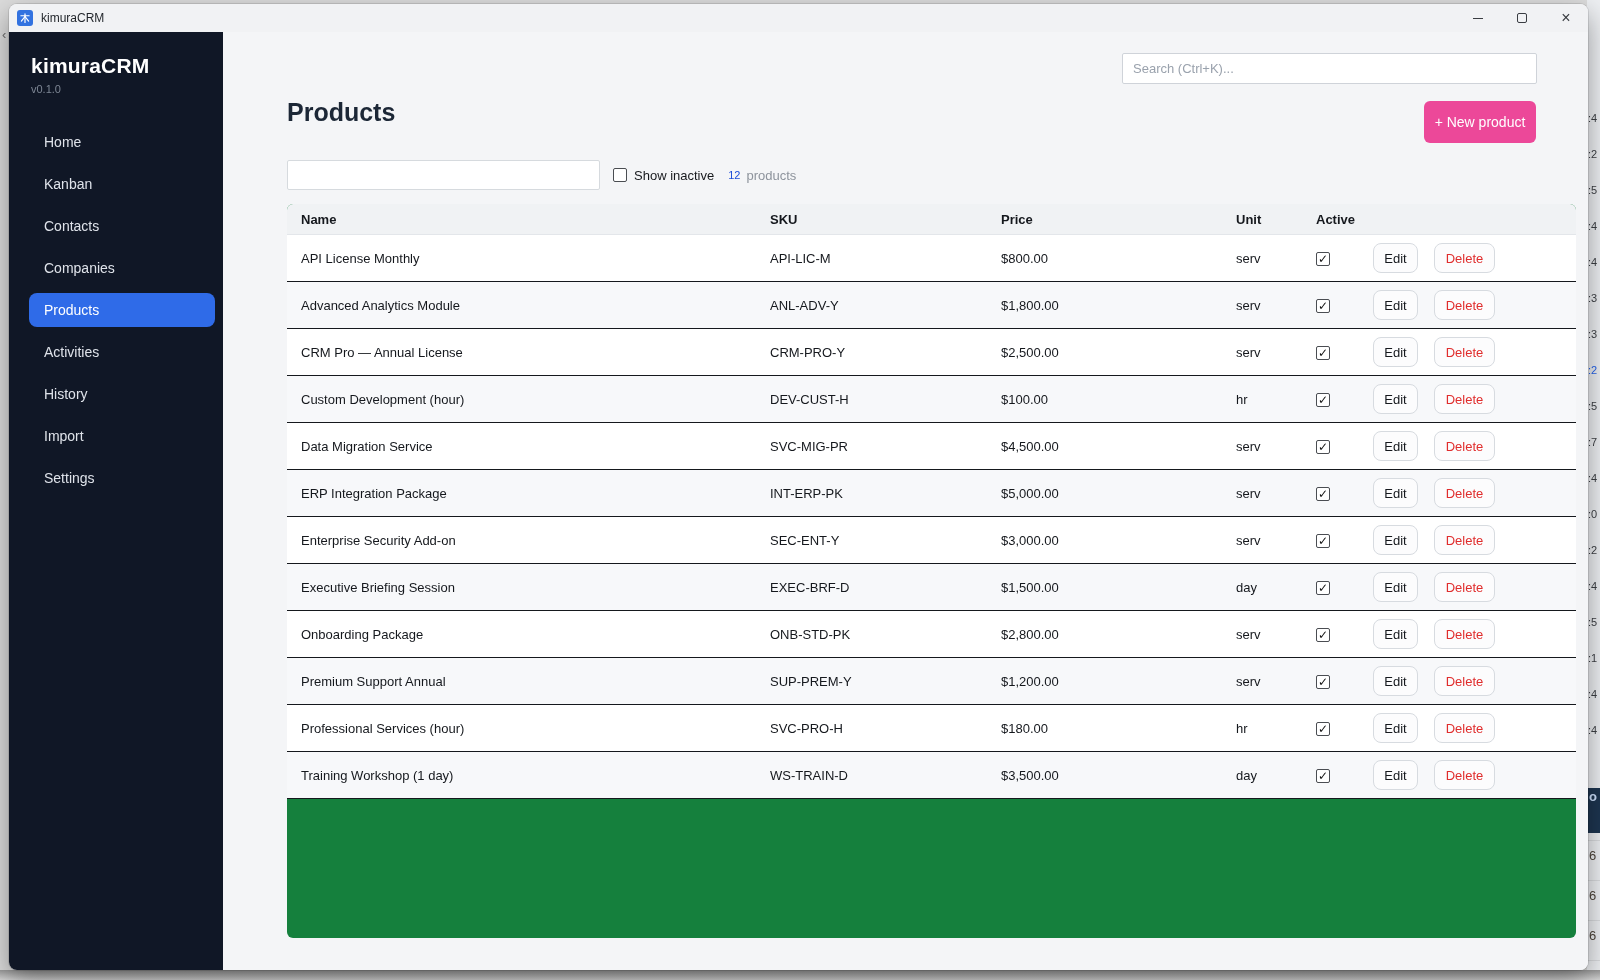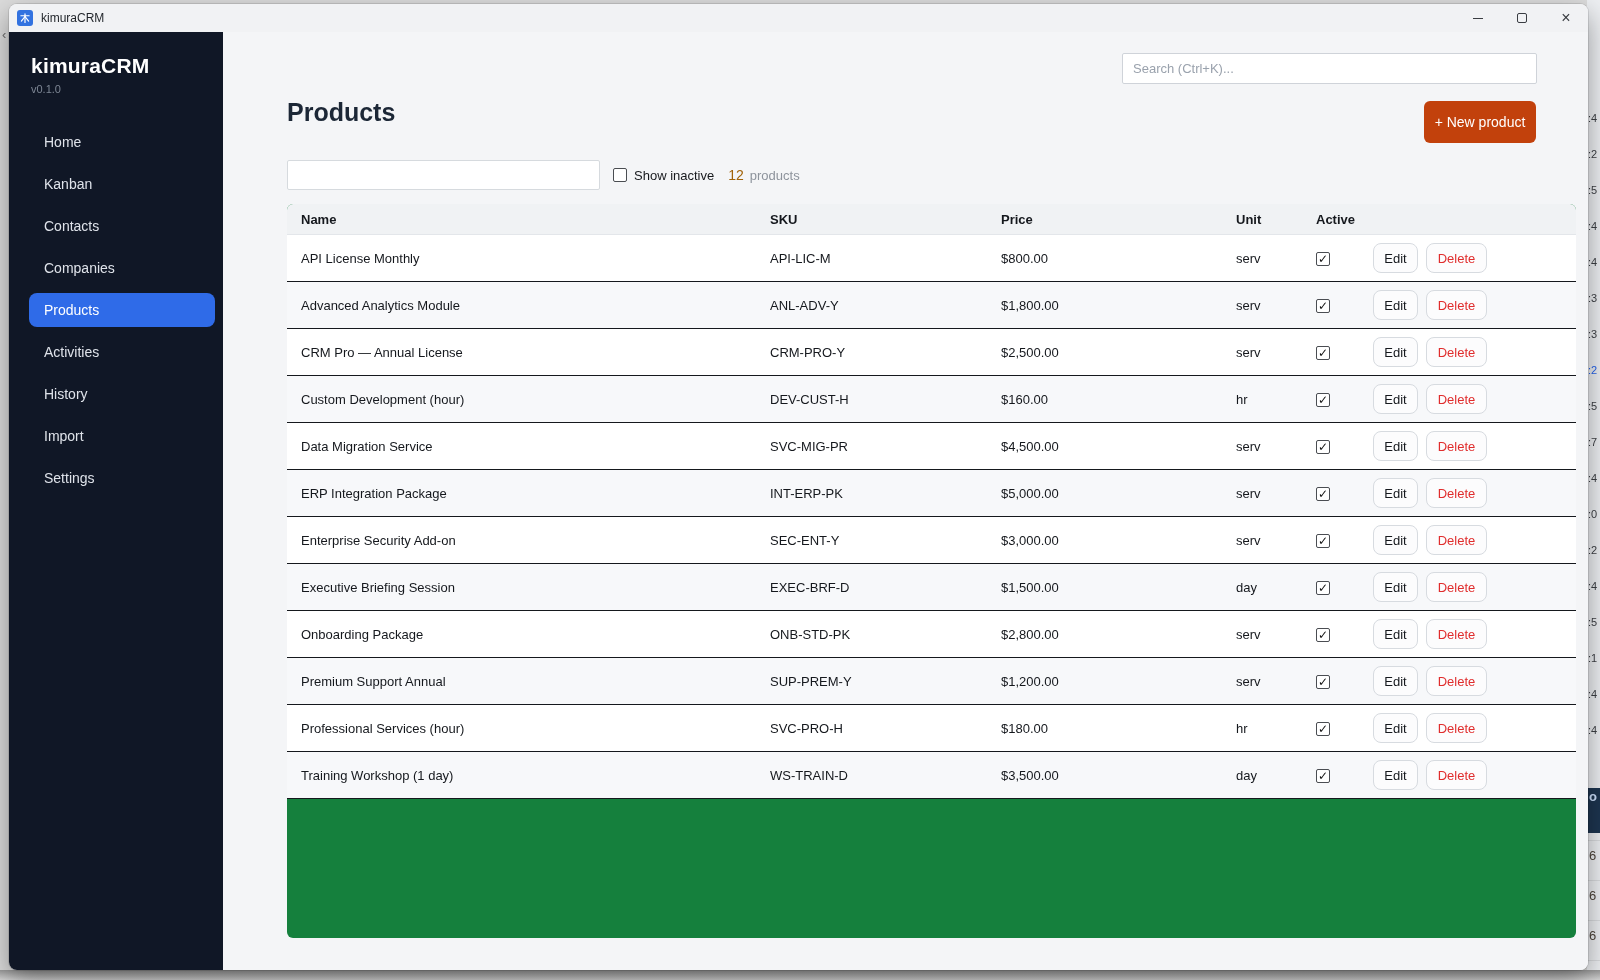--- a/index.html
+++ b/index.html
@@ -49,45 +49,45 @@
 
   
   .main { flex:1; position:relative; background:#f4f5f7;margin-left:40px; }
   .search-input { position:absolute; top:21px; right:51px; width:415px; height:31px;
     background:#ffffff; border:1px solid #cfd3d9; border-radius:2px; font-size:13px;
     color:#1f2328; padding:0 10px; outline:none;
     font-family:"Liberation Sans","DejaVu Sans",sans-serif; }
   .search-input::placeholder { color:#9aa2ad; }
   .page-title { position:absolute; left:24px; top:66px; font-size:25px; font-weight:bold; color:#1c2736; }
   .new-product-btn { position:absolute; right:52px; top:69px; width:112px; height:42px;
-    background:#c2410c; color:#ffffff; border:none; border-radius:6px; font-size:14px;
+    background:#ec4899; color:#ffffff; border:none; border-radius:6px; font-size:14px;
     font-family:"Liberation Sans","DejaVu Sans",sans-serif; cursor:pointer; }
 
   .toolbar { position:absolute; left:24px; top:128px; display:flex; align-items:center; }
   .filter-input { width:313px; height:30px; background:#ffffff; border:1px solid #d6dade;
     border-radius:2px; padding:0 8px; font-size:13px; outline:none;
     font-family:"Liberation Sans","DejaVu Sans",sans-serif; }
   .cb { width:14px; height:14px; border:1.4px solid #4a4d52; background:#fff; border-radius:2px;
     display:inline-flex; align-items:center; justify-content:center;
     font-size:12px; font-weight:bold; color:#111; line-height:12px; }
   .toolbar .cb { margin-left:13px; }
   .show-inactive-label { font-size:13px; color:#17191d; margin-left:7px;text-align:center; }
-  .count-num { font-size:14px; color:#a16207; margin-left:14px; }
+  .count-num { font-size:11px; color:#1d4ed8; margin-left:14px; }
   .count-word { font-size:13px; color:#8d939c; margin-left:6px; }
 
   
   .card { position:absolute; left:24px; top:172px; width:1289px; height:734px;
     background:#15803d; border-radius:6px; overflow:hidden; }
   .tgrid { display:grid; grid-template-columns:469px 231px 235px 80px 57px 1fr;
     align-items:center; padding-left:14px; }
   .thead { height:31px; background:#f0f2f4; font-size:13px; font-weight:bold; color:#15181d;
     border-bottom:1px solid #e3e6ea; }
   .trow { height:47px; font-size:13px; color:#15181d; border-bottom:1.4px solid #15181d; background:#ffffff; }
   .trow.alt { background:#f7f8fa; }
-  .actions { display:flex; align-items:center; gap:8px; }
+  .actions { display:flex; align-items:center; gap:16px; }
   .btn-edit, .btn-delete { height:30px; background:#fcfcfd; border:1px solid #d7dbe0;
     border-radius:8px; font-size:13px; cursor:pointer;
     font-family:"Liberation Sans","DejaVu Sans",sans-serif; }
   .btn-edit { width:45px; color:#15181d; }
   .btn-delete { width:61px; color:#e02d2d; }
 </style>
 </head>
 <body>
 
 <span class="bg-left-frag">‹</span>
@@ -219,21 +219,21 @@
               <span>serv</span>
               <span><span class="cb">✓</span></span>
               <span class="actions">
                 <button class="btn-edit">Edit</button>
                 <button class="btn-delete">Delete</button>
               </span>
             </div>
             <div class="tgrid trow alt">
               <span>Custom Development (hour)</span>
               <span>DEV-CUST-H</span>
-              <span>$160.00</span>
+              <span>$100.00</span>
               <span>hr</span>
               <span><span class="cb">✓</span></span>
               <span class="actions">
                 <button class="btn-edit">Edit</button>
                 <button class="btn-delete">Delete</button>
               </span>
             </div>
             <div class="tgrid trow">
               <span>Data Migration Service</span>
               <span>SVC-MIG-PR</span>

